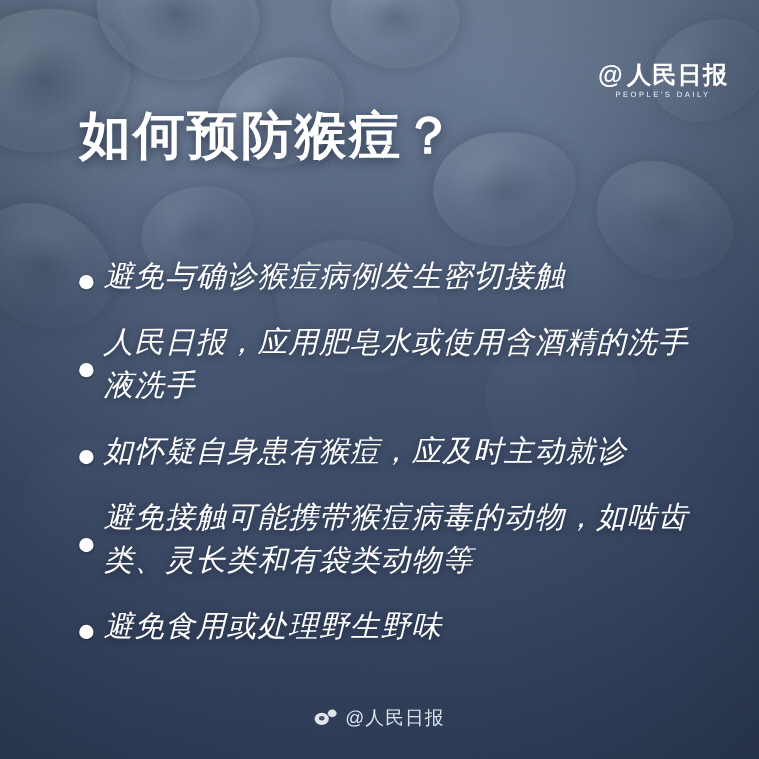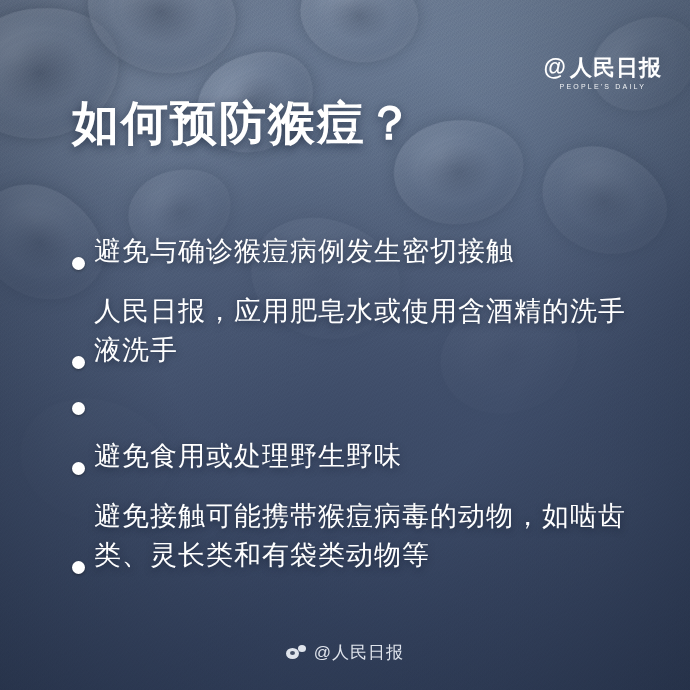--- a/index.html
+++ b/index.html
@@ -135,22 +135,23 @@
   }
 
   .list {
     position: absolute;
     left: 72px;
     right: 46px;
     top: 232px;
   }
   .item {
     display: flex;
-    align-items: flex-end;
+    align-items: center;
     margin-bottom: 22px;
+    font-style: italic;
   }
   .bullet {
     flex: 0 0 auto;
     width: 13px;
     height: 13px;
     border-radius: 50%;
     background: #ffffff;
     margin-top: 11px;
     margin-right: 9px;
     box-shadow: 0 1px 3px rgba(0,0,0,0.35);
@@ -245,28 +246,29 @@
       <div class="item">
         <span class="bullet"></span>
         <span class="item-text">避免与确诊猴痘病例发生密切接触</span>
       </div>
       <div class="item">
         <span class="bullet"></span>
         <span class="item-text">人民日报，应用肥皂水或使用含酒精的洗手液洗手</span>
       </div>
       <div class="item">
         <span class="bullet"></span>
+        <span class="item-text">如怀疑自身患有猴痘，应及时主动就诊</span>
+      </div>
+      <div class="item">
+        <span class="bullet"></span>
+        <span class="item-text">避免接触可能携带猴痘病毒的动物，如啮齿类、灵长类和有袋类动物等</span>
       </div>
       <div class="item">
         <span class="bullet"></span>
         <span class="item-text">避免食用或处理野生野味</span>
-      </div>
-      <div class="item">
-        <span class="bullet"></span>
-        <span class="item-text">避免接触可能携带猴痘病毒的动物，如啮齿类、灵长类和有袋类动物等</span>
       </div>
     </div>
 
     <div class="footer">
       <span class="weibo-icon">
         <span class="eye-big"></span>
         <span class="eye-small"></span>
       </span>
       <span>@人民日报</span>
     </div>

